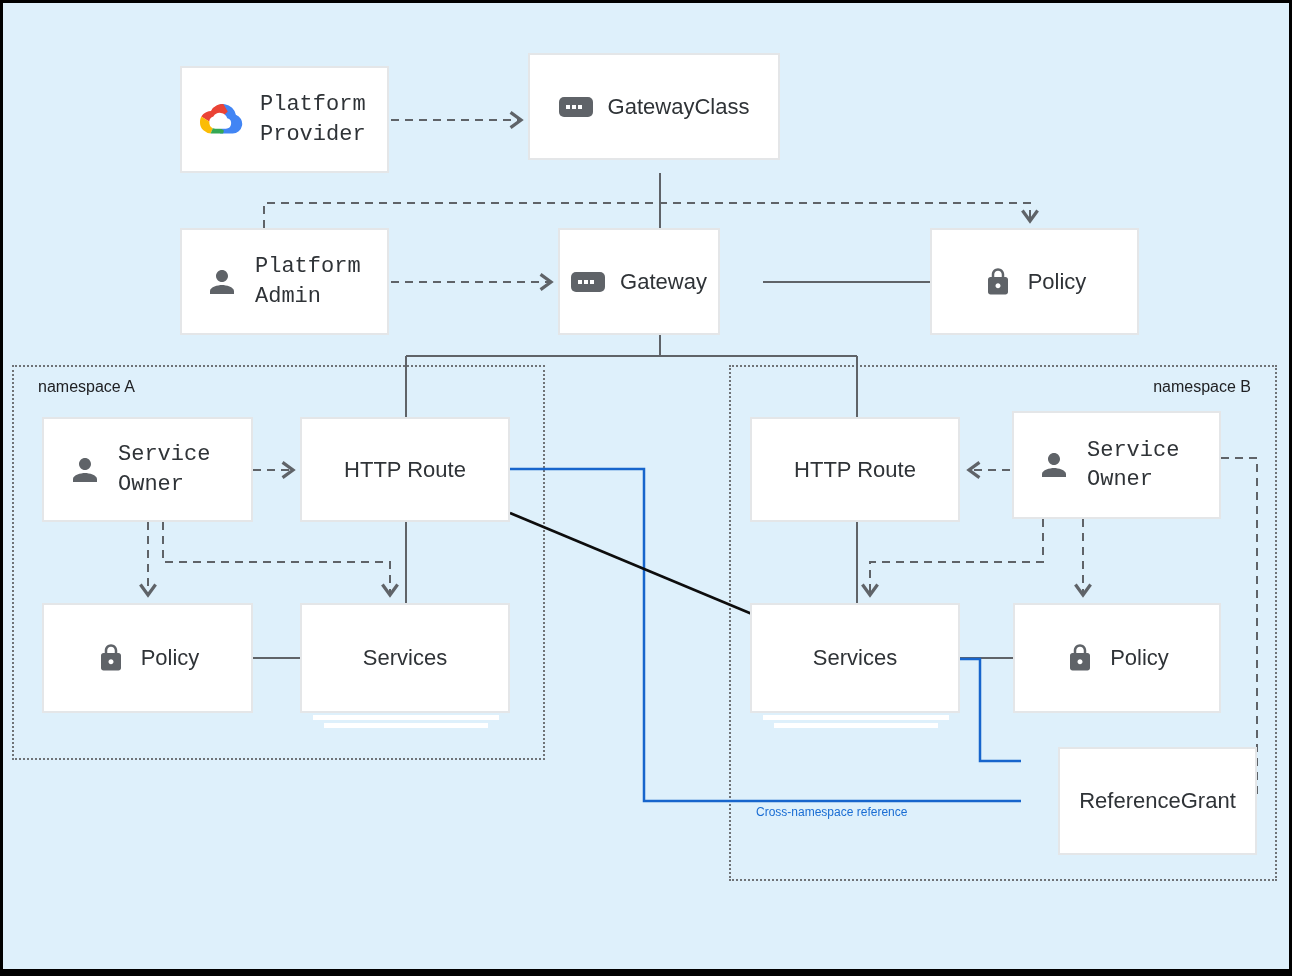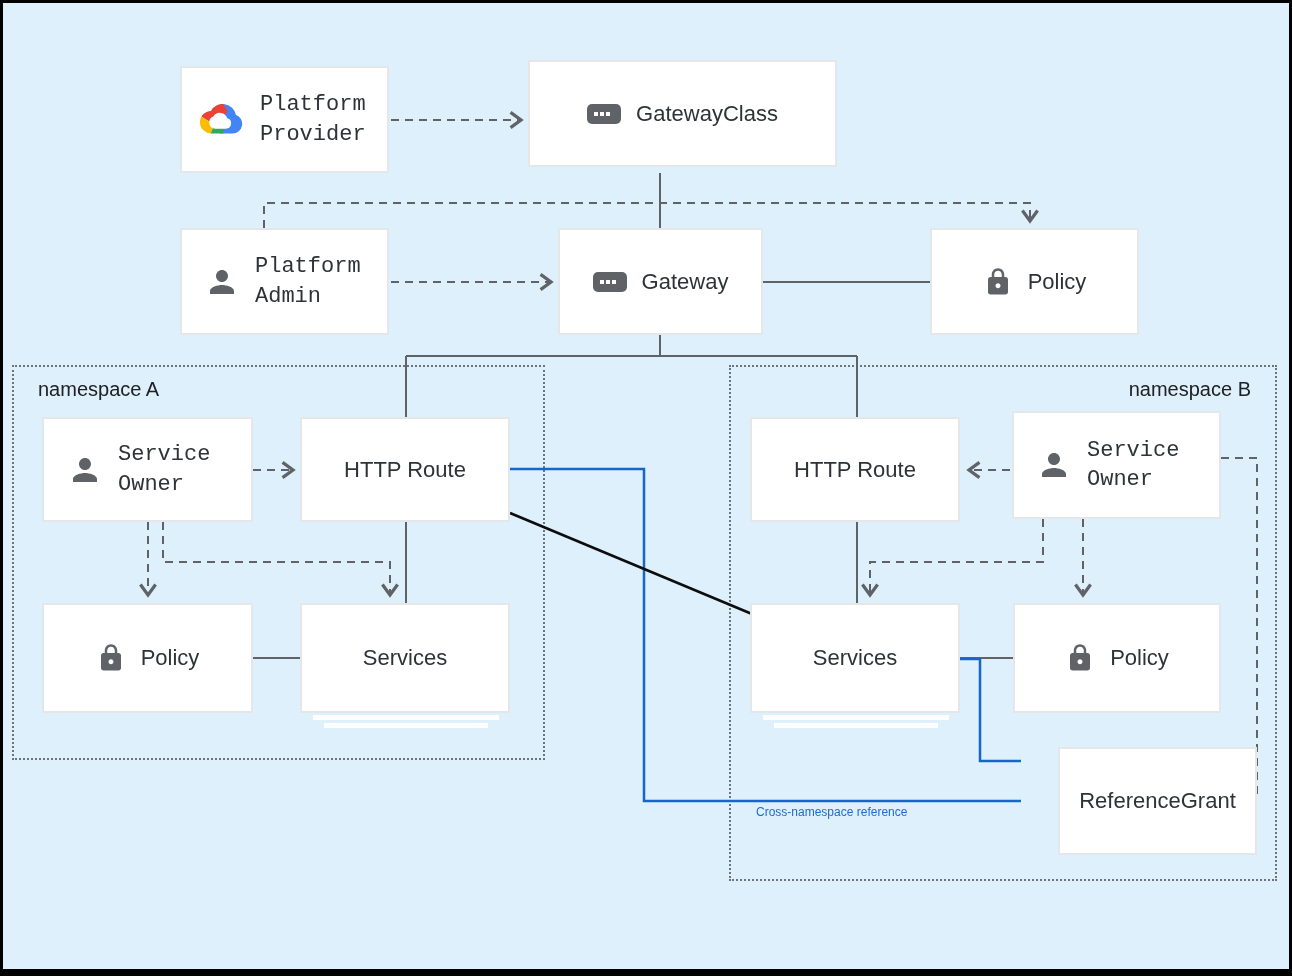--- a/index.html
+++ b/index.html
@@ -8,21 +8,21 @@
     font-family:"Liberation Sans", sans-serif;
   }
   .canvas{
     position:absolute;left:3px;top:3px;width:1286px;height:966px;
     background:#def0fb;
   }
   .ns{
     position:absolute;border:2px dotted #6f7377;z-index:1;
   }
   .ns-label{
-    position:absolute;top:11px;font-size:20px;color:#202124;z-index:2;
+    position:absolute;top:11px;font-size:16px;color:#202124;z-index:2;
   }
   #ns-a{left:9px;top:362px;width:529px;height:391px;}
   #ns-b{left:726px;top:362px;width:544px;height:512px;}
   #ns-a .ns-label{left:24px;}
   #ns-b .ns-label{right:24px;text-align:center;}
   svg.wires{position:absolute;left:0;top:0;z-index:2;}
   .node{
     position:absolute;background:#ffffff;border:2px solid #e4e6e8;
     display:flex;align-items:center;justify-content:center;gap:15px;
     font-size:22px;color:#2f3337;z-index:3;box-sizing:border-box;
@@ -31,23 +31,23 @@
   .node.w2 .lbl{width:110px;font-family:Liberation Mono, monospace;}
   .node .icon{flex:0 0 auto;display:flex;}
   .stack::before{
     content:"";position:absolute;left:11px;right:9px;bottom:-9px;height:5px;background:#fff;
   }
   .stack::after{
     content:"";position:absolute;left:22px;right:20px;bottom:-17px;height:5px;background:#fff;
   }
   
   #pp {left:177px;top:63px; width:209px;height:107px;}
-  #gc {left:525px;top:57px; width:309px;height:107px;}
+  #gc {left:525px;top:50px; width:252px;height:107px;}
   #pa {left:177px;top:225px;width:209px;height:107px;}
-  #gw {left:555px;top:225px;width:205px;height:107px;}
+  #gw {left:555px;top:225px;width:162px;height:107px;}
   #pt {left:927px;top:225px;width:209px;height:107px;}
   #soa{left:39px; top:414px;width:211px;height:105px;}
   #hra{left:297px;top:414px;width:210px;height:105px;}
   #pola{left:39px;top:600px;width:211px;height:110px;}
   #sva{left:297px;top:600px;width:210px;height:110px;}
   #hrb{left:747px;top:414px;width:210px;height:105px;}
   #sob{left:1009px;top:408px;width:209px;height:108px;}
   #svb{left:747px;top:600px;width:210px;height:110px;}
   #polb{left:1010px;top:600px;width:208px;height:110px;}
   #rg {left:1019px;top:744px;width:199px;height:108px;margin-left:36px;}

